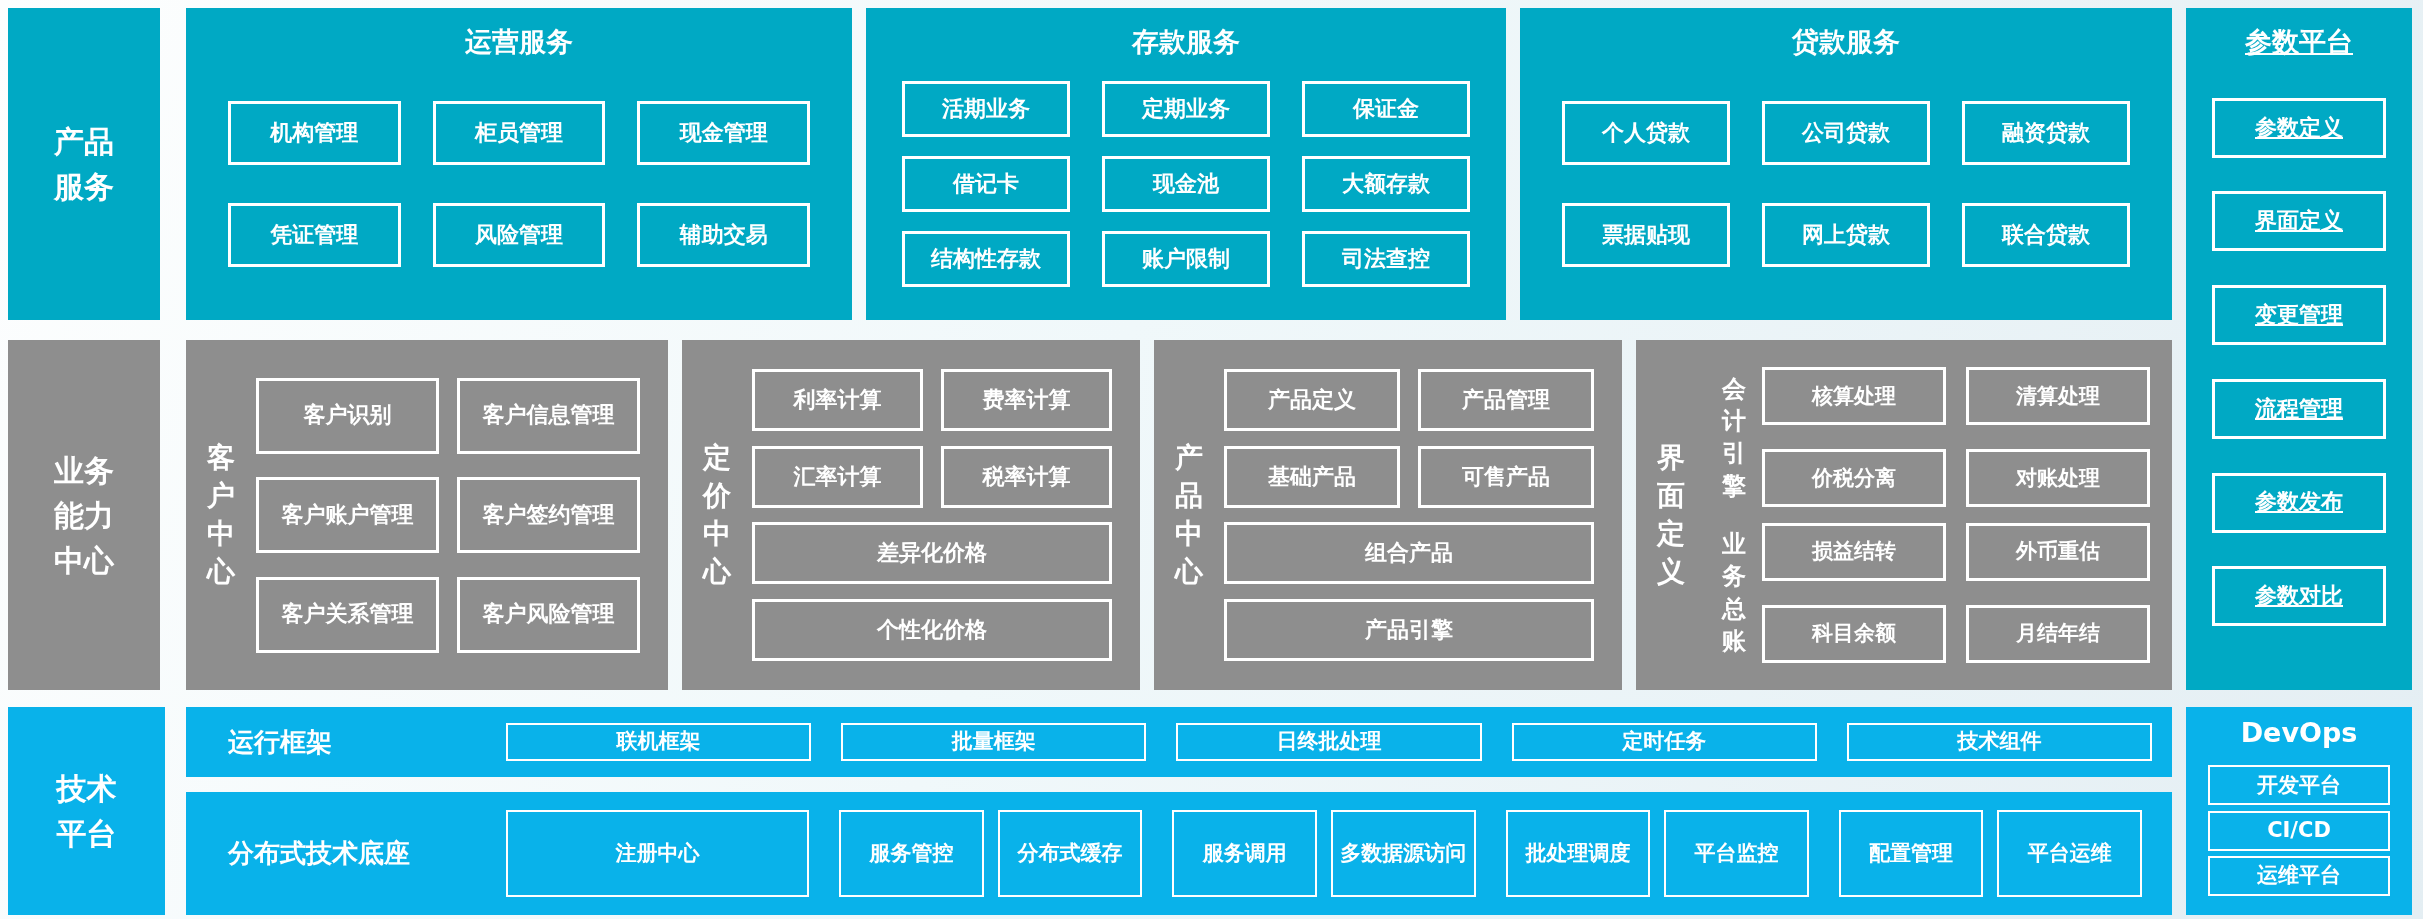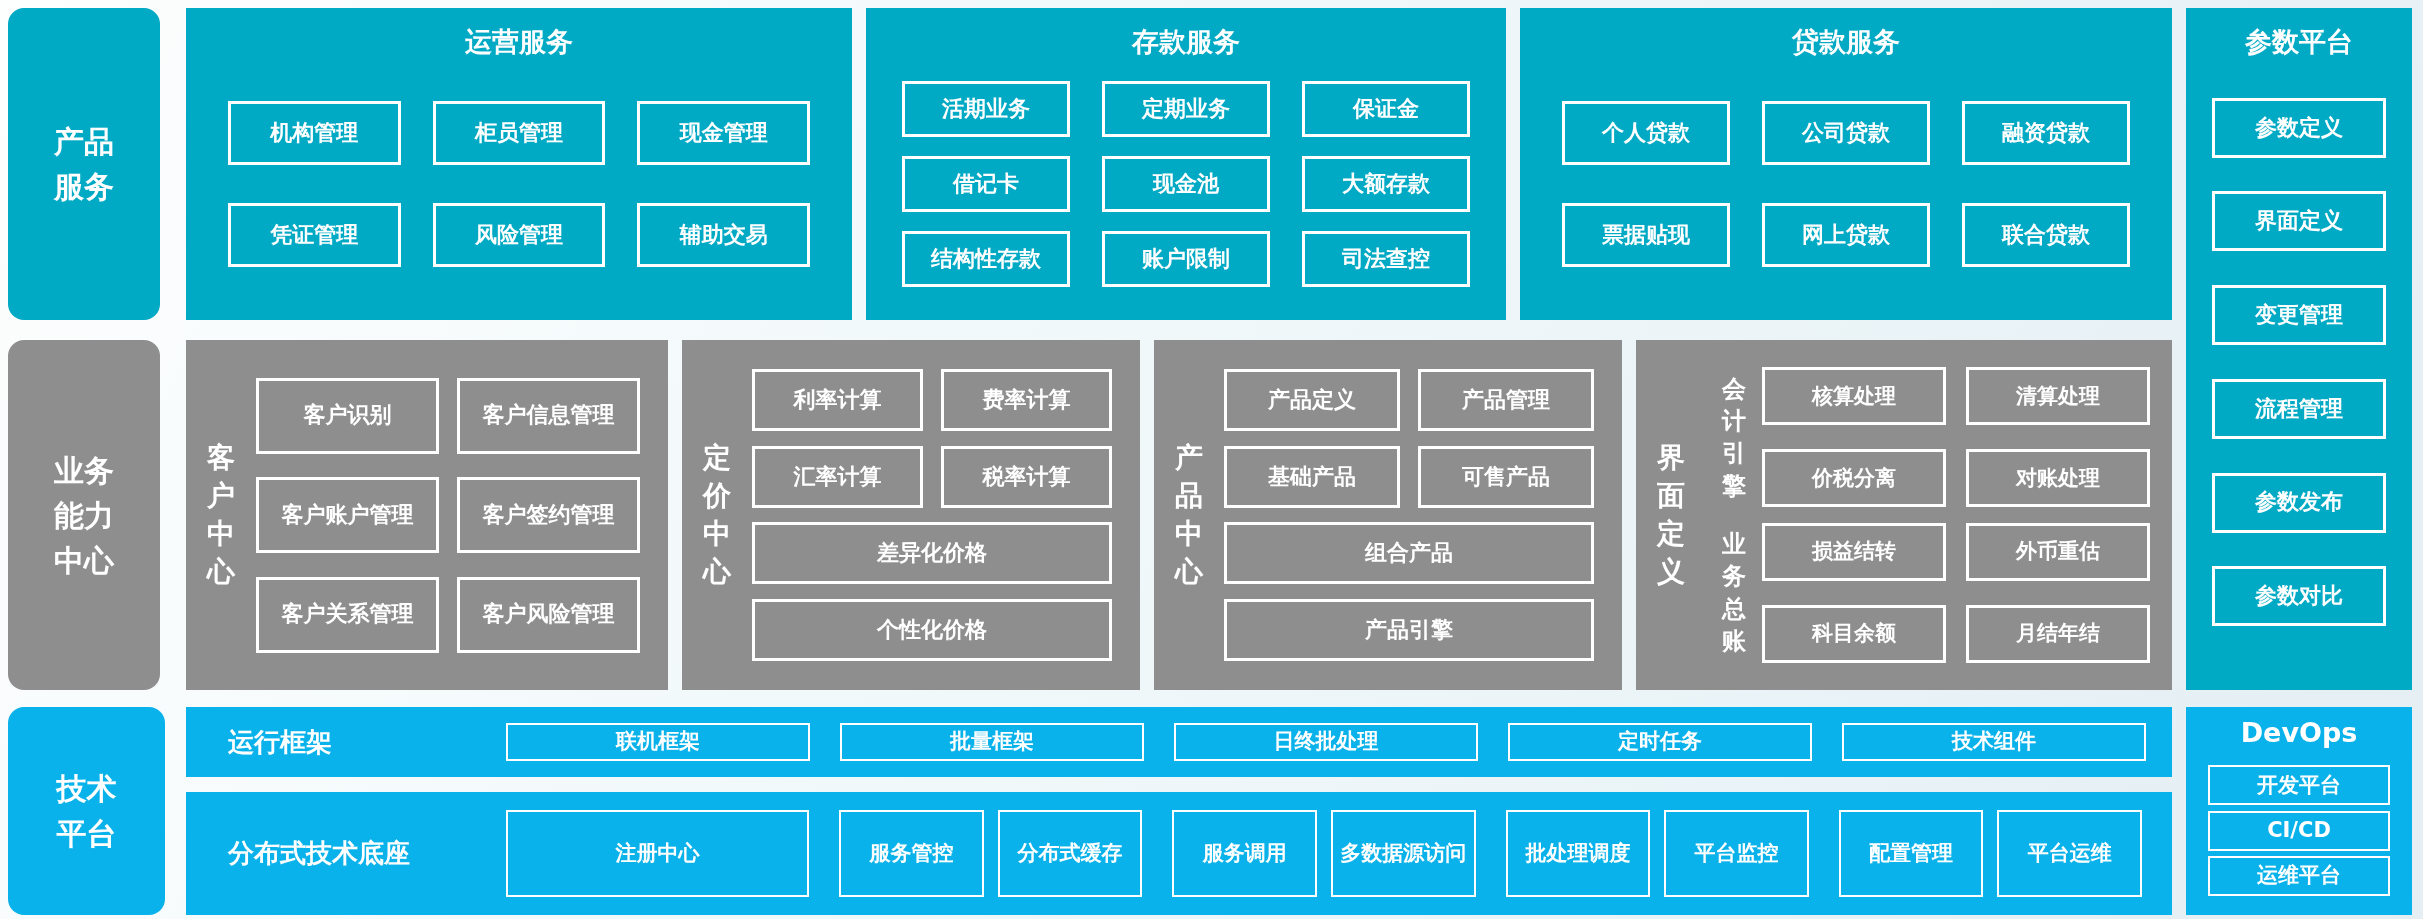--- a/index.html
+++ b/index.html
@@ -8,21 +8,21 @@
     background:linear-gradient(115deg,#fdfefe 0%,#f0f8fa 45%,#e4eef3 100%);
     font-family:"DejaVu Sans","Liberation Sans",sans-serif;
     -webkit-font-smoothing:antialiased;
   }
   .block{position:absolute;box-sizing:border-box;color:#fff;}
   .teal{background:#00a9c4;}
   .gray{background:#8e8e8e;}
   .cyan{background:#09b2ea;gap:10px;}
 
   .side-label{display:flex;align-items:center;justify-content:center;
-    font-size:30px;font-weight:bold;white-space:pre-line;line-height:1.5;text-align:left;border-radius:16px;}
+    font-size:30px;font-weight:bold;white-space:pre-line;line-height:1.5;text-align:left;}
 
   .panel{display:flex;flex-direction:column;}
   .panel-title{text-align:center;font-size:27px;font-weight:bold;padding-top:16px;flex:none;}
   .panel-body{flex:1;display:flex;flex-direction:column;justify-content:space-evenly;padding:4px 42px 16px 42px;}
   .row{display:flex;gap:32px;}
   .box{box-sizing:border-box;border:3px solid #ffffff;display:flex;align-items:center;justify-content:center;
     font-weight:bold;font-size:22px;color:#fff;text-align:center;line-height:1.1;}
   .row .box{flex:1;height:64px;}
   .dep .row .box{height:56px;}
   .dep .panel-body{padding:2px 36px 14px 36px;}
@@ -44,21 +44,21 @@
 
   
   .acct-body{flex:1;display:flex;flex-direction:column;justify-content:space-evenly;padding:12px 22px 12px 0;}
   .acct-group{display:flex;align-items:center;}
   .acct-vlabel{width:56px;font-size:24px;}
   .acct-grid{flex:1;display:flex;flex-direction:column;gap:24px;}
   .acct-grid .row{gap:20px;}
   .acct-grid .box{height:58px;font-size:21px;}
 
   
-  .band{display:flex;align-items:center;padding:0 26px 0 42px;gap:30px;}
+  .band{display:flex;align-items:center;padding:0 20px 0 42px;gap:30px;}
   .band-label{flex:none;width:248px;font-size:26px;font-weight:bold;}
   .band .box{flex:1;height:38px;border-width:2.5px;font-size:21px;}
   .band2{align-items:stretch;padding:18px 30px 18px 42px;}
   .band2 .band-label{align-self:center;}
   .registry{display:flex;}
   .registry .box{flex:1;height:auto;}
   .stack{flex:1;display:flex;flex-direction:row;gap:14px;}
   .stack .box{flex:1;height:auto;}
 
   
@@ -119,21 +119,21 @@
         <div class="box">融资贷款</div>
       </div>
       <div class="row">
         <div class="box">票据贴现</div>
         <div class="box">网上贷款</div>
         <div class="box">联合贷款</div>
       </div>
     </div>
   </div>
 
-  <div class="block teal panel" style="left:2186px;top:8px;width:226px;height:682px;">
+  <div class="block teal panel" style="left:2186px;top:8px;width:226px;height:682px;text-decoration:underline;">
     <div class="panel-title">参数平台</div>
     <div class="param-body">
       <div class="box">参数定义</div>
       <div class="box">界面定义</div>
       <div class="box">变更管理</div>
       <div class="box">流程管理</div>
       <div class="box">参数发布</div>
       <div class="box">参数对比</div>
     </div>
   </div>

